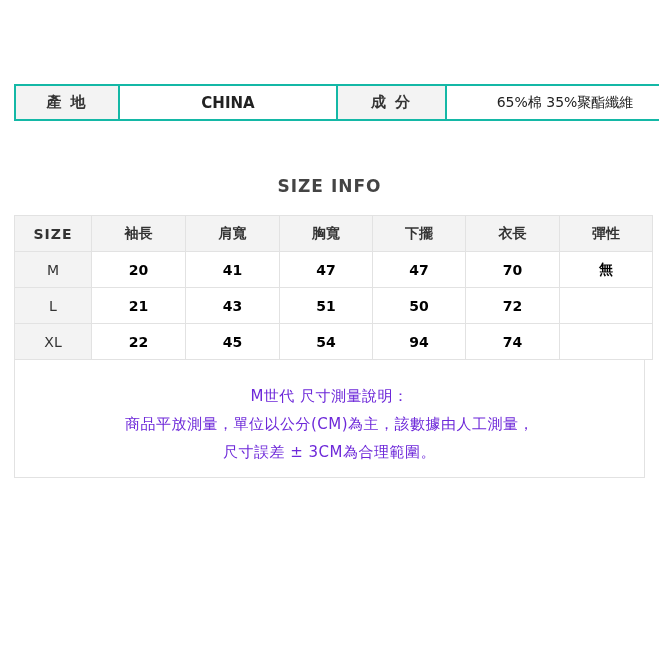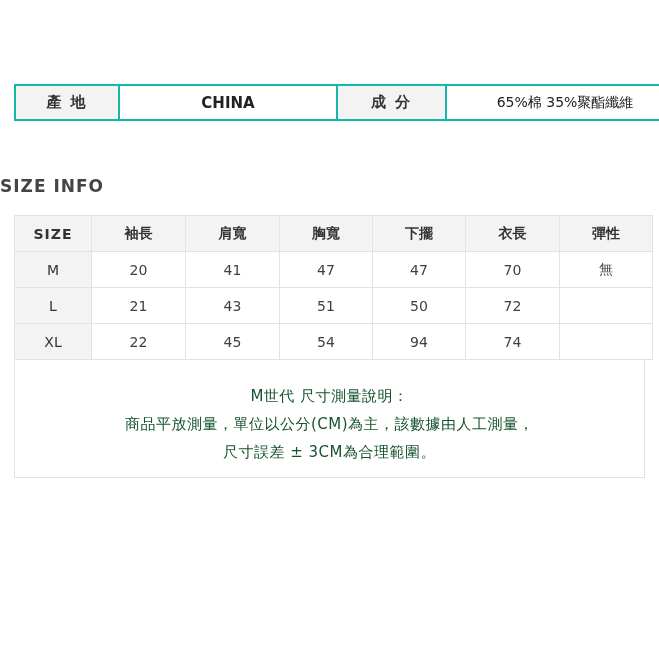--- a/index.html
+++ b/index.html
@@ -56,21 +56,21 @@
     color: #222222;
     padding-left: 16px;
   }
 
   
   .size-title {
     position: absolute;
     left: 0;
     top: 176px;
     width: 659px;
-    text-align: left;
+    text-align: center;
     font-size: 17px;
     font-weight: bold;
     letter-spacing: 1px;
     color: #444444;
   }
 
   
   .size-wrap {
     position: absolute;
     left: 14px;
@@ -82,22 +82,22 @@
     border-collapse: collapse;
     table-layout: fixed;
   }
   .size-table th, .size-table td {
     border: 1px solid #e2e2e2;
     height: 35px;
     font-size: 14px;
     text-align: center;
     vertical-align: middle;
     padding: 0;
-    font-weight: normal;
-    color: #404040;
+    font-weight: bold;
+    color: #000000;
   }
   .size-table thead th {
     background: #f3f3f3;
     font-weight: bold;
     font-size: 14px;
     color: #333333;
   }
   .size-table thead th.first {
     letter-spacing: 1px;
   }
@@ -113,21 +113,21 @@
     border-top: none;
     height: 118px;
     box-sizing: border-box;
     text-align: center;
     padding-top: 22px;
     background: #ffffff;
   }
   .note-line {
     font-size: 15px;
     line-height: 28px;
-    color: #14532d;
+    color: #6d28d9;
     letter-spacing: 0.5px;
   }
   .note-line.first {
     font-weight: normal;
   }
 </style>
 </head>
 <body>
 
 <div class="page">

